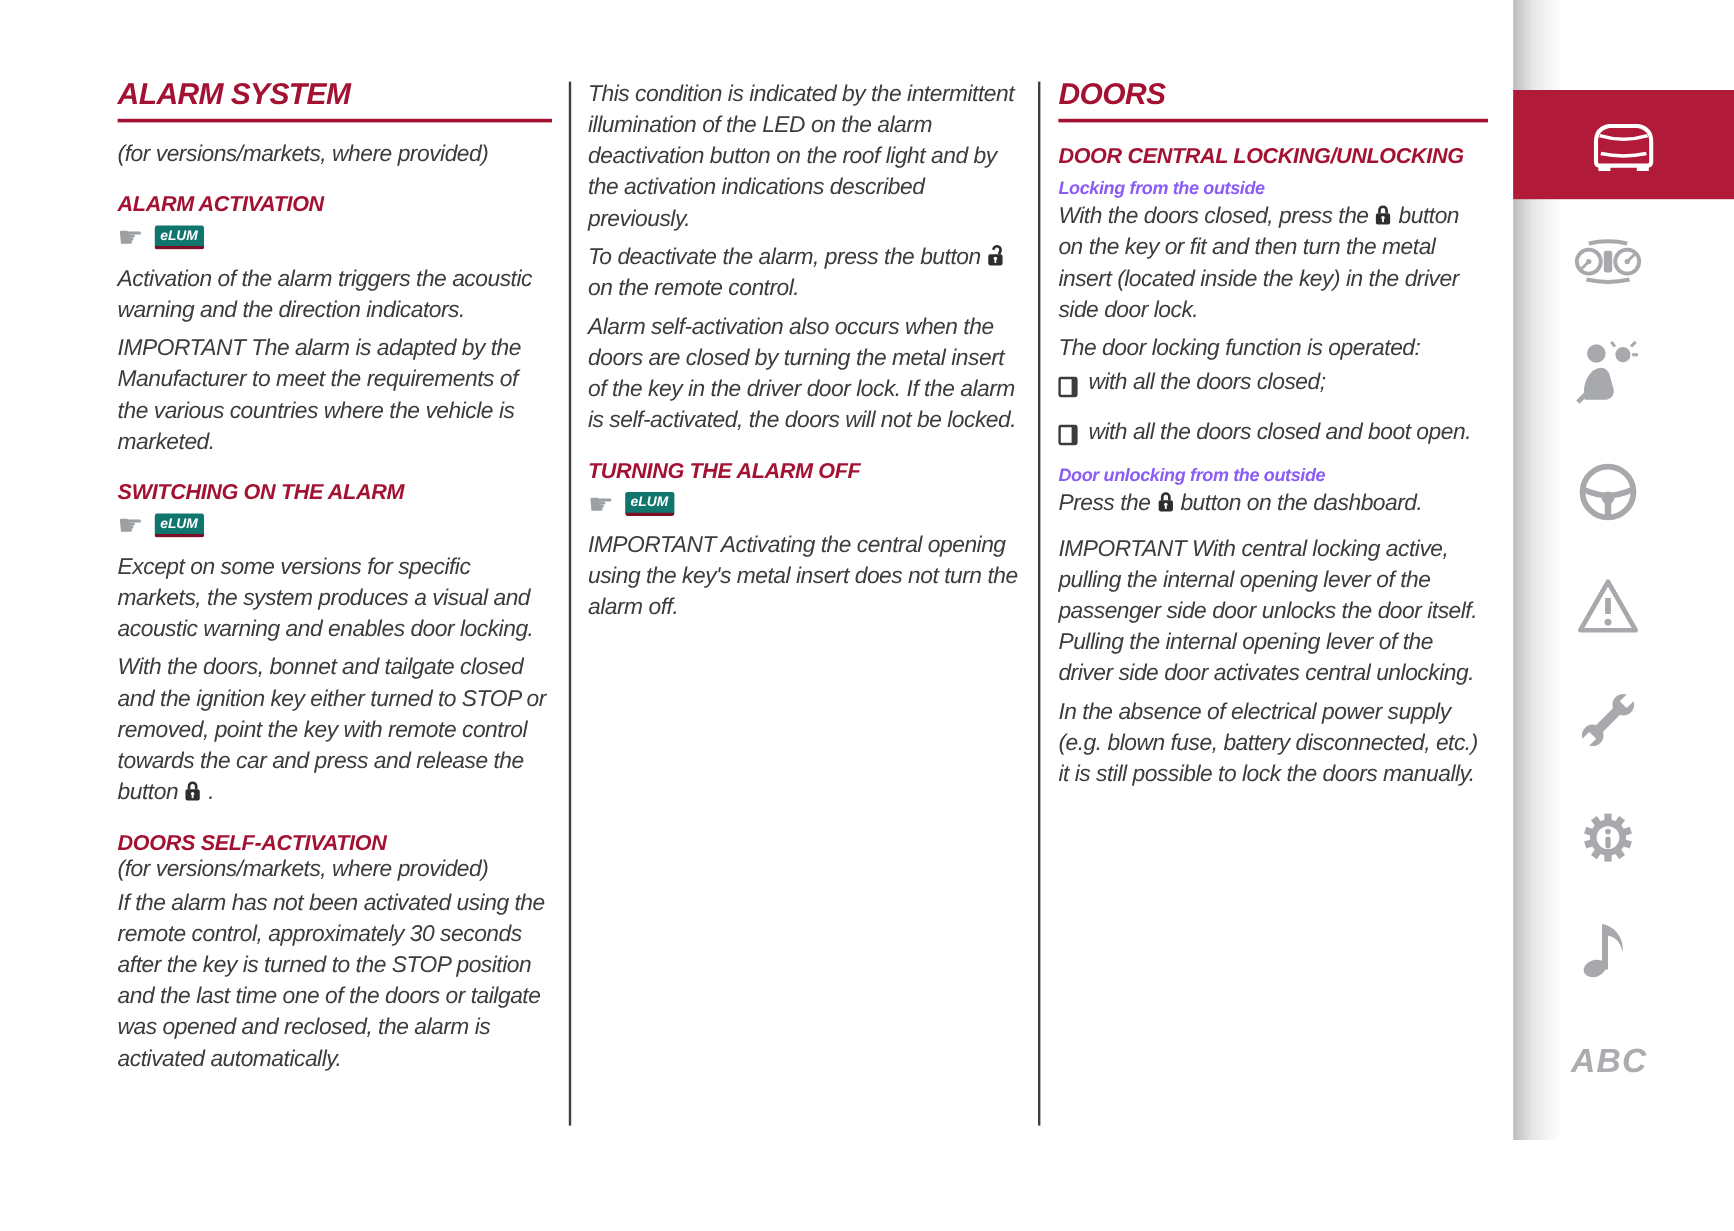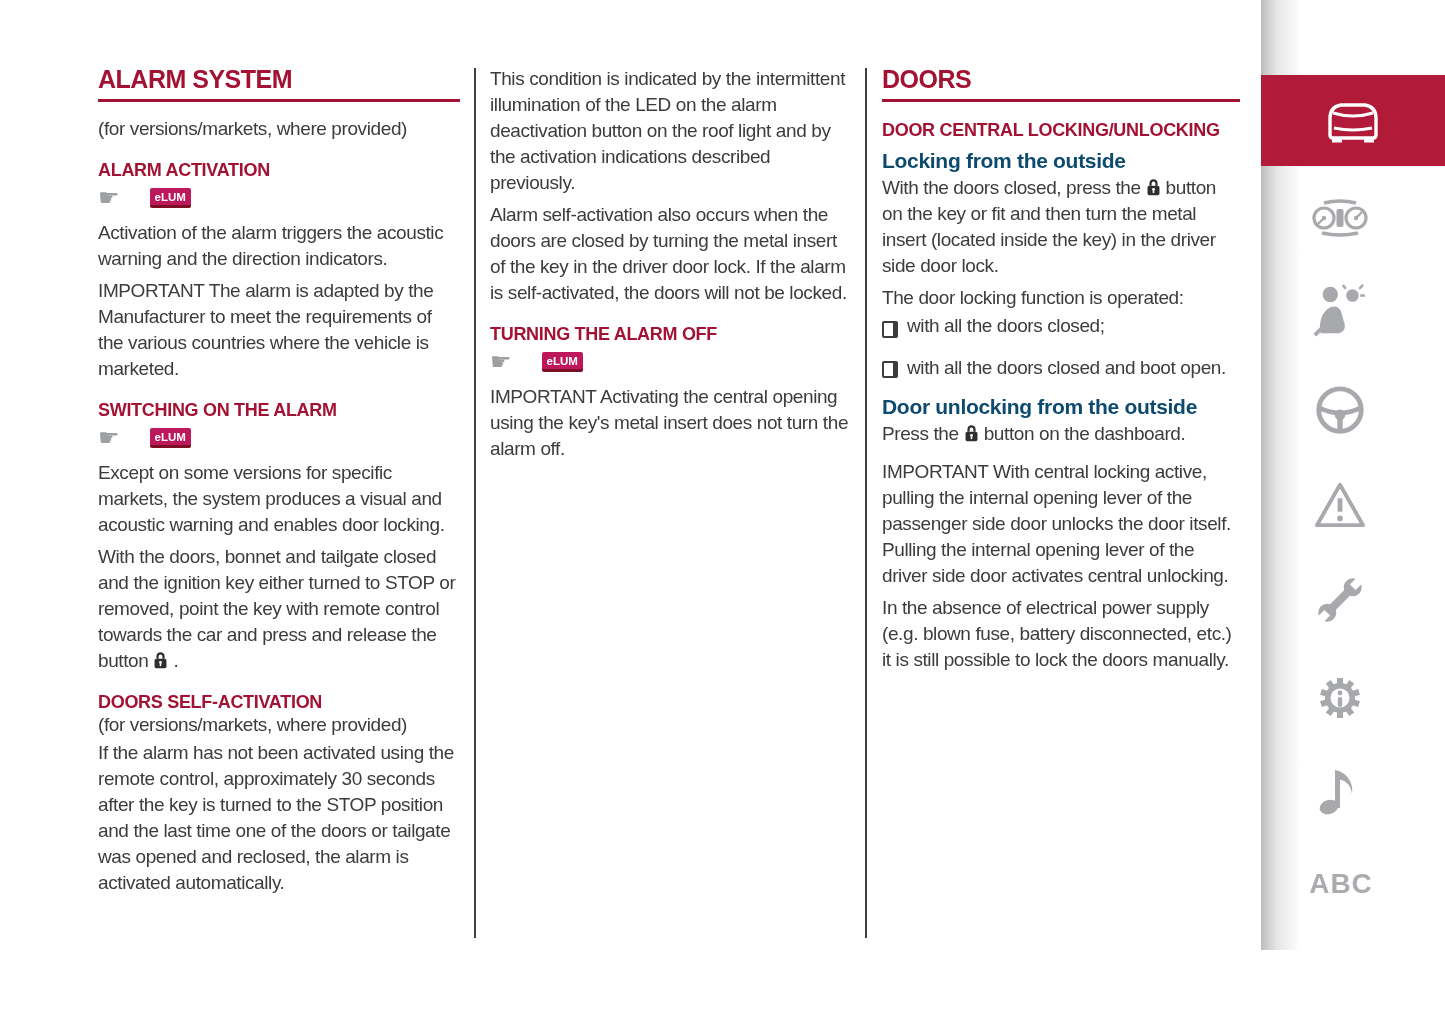--- a/index.html
+++ b/index.html
@@ -1,35 +1,35 @@
 <!DOCTYPE html>
 <html><head>
 <meta charset="utf-8">
 <style>
   html,body{margin:0;padding:0;background:#fff;}
   .page{position:relative;width:1445px;height:950px;background:#ffffff;
-        font-family:"Liberation Sans",sans-serif;color:#3c3c3e;overflow:hidden;}
+        font-family:"Liberation Sans",sans-serif;color:#3c3c3e;overflow:hidden;font-style:italic;}
   .col{position:absolute;top:66px;}
   .col1{left:98px;width:362px;}
   .col2{left:490px;width:360px;}
   .col3{left:882px;width:358px;}
   .vdivider{position:absolute;top:68px;height:870px;width:2px;background:#3f3f3f;}
   .d1{left:474px;} .d2{left:865px;}
   h1{font-size:25px;font-weight:bold;color:#a31233;letter-spacing:-0.5px;
      margin:0 0 0 0;padding:0 0 7px 0;border-bottom:3px solid #a31233;line-height:1.05;}
   h2{font-size:18px;font-weight:bold;color:#a31233;letter-spacing:-0.3px;margin:18px 0 3px 0;line-height:1.15;}
-  h3{font-size:21px;font-weight:bold;color:#0c4a6e;letter-spacing:-0.3px;margin:14px 0 2px 0;line-height:1.15;}
+  h3{font-size:15px;font-weight:bold;color:#8b5cf6;letter-spacing:-0.3px;margin:14px 0 2px 0;line-height:1.15;}
   p{font-size:19px;line-height:26px;letter-spacing:-0.4px;margin:0 0 6px 0;}
   p.first{margin-top:14px;}
   p.tight{margin-bottom:2px;}
   .gap{margin-top:12px;}
   .iconrow{display:flex;align-items:center;gap:9px;margin:4px 0 9px 0;height:26px;}
   .hand{font-family:"DejaVu Sans",sans-serif;font-size:24px;color:#9da0a3;line-height:1;}
-  .elum{display:inline-block;background:#be185d;color:#ffffff;font-size:11.5px;font-weight:bold;
-        padding:3px 5px 2px 5px;border-radius:2px;border-bottom:3px solid #7c0e26;letter-spacing:0;margin-left:21px;}
+  .elum{display:inline-block;background:#0f766e;color:#ffffff;font-size:11.5px;font-weight:bold;
+        padding:3px 5px 2px 5px;border-radius:2px;border-bottom:3px solid #7c0e26;letter-spacing:0;}
   .lock{display:inline-block;width:17px;height:21px;vertical-align:-4px;margin:0 4px;}
   .lock svg{display:block;width:100%;height:100%;}
   .bullet-row{display:flex;align-items:flex-start;font-size:19px;line-height:26px;letter-spacing:-0.4px;margin:0;}
   .door-bullet{flex:0 0 auto;width:9px;height:13px;border:2px solid #3c3c3e;border-right:5px solid #3c3c3e;
         border-radius:2px;margin:6px 9px 0 0;}
   .bwrap{margin-bottom:16px;align-items:center;}
   .side-strip{position:absolute;left:1261px;top:0;width:40px;height:1026px;
         background:linear-gradient(to right,#bdbdbd 0%,#e6e6e6 40%,#ffffff 100%);}
   .red-band{position:absolute;left:1261px;top:75px;width:184px;height:91px;background:#b21a3a;
         display:flex;align-items:center;justify-content:center;}
@@ -71,20 +71,28 @@
 
     <h2 style="margin-bottom:0;">DOORS SELF-ACTIVATION</h2>
     <p class="tight">(for versions/markets, where provided)</p>
     <p>If the alarm has not been activated using the remote control, approximately 30 seconds after the key is turned to the STOP position and the last time one of the doors or tailgate was opened and reclosed, the alarm is activated automatically.</p>
   </div>
 
   <div class="vdivider d1"></div>
 
   <div class="col col2">
     <p>This condition is indicated by the intermittent illumination of the LED on the alarm deactivation button on the roof light and by the activation indications described previously.</p>
+    <p><span>To deactivate the alarm, press the button</span><span class="lock"><svg viewBox="0 0 20 24">
+            <rect x="3" y="10" width="14" height="11" rx="2" fill="#2e2e30"></rect>
+            <g transform="rotate(25 13.5 10)">
+              <path d="M6.5 8.5 V7 a3.5 3.5 0 0 1 7 0 V10" fill="none" stroke="#2e2e30" stroke-width="2.6"></path>
+            </g>
+            <circle cx="10" cy="14.2" r="1.7" fill="#ffffff"></circle>
+            <rect x="9.1" y="15" width="1.8" height="3.6" fill="#ffffff"></rect>
+          </svg></span><span>on the remote control.</span></p>
     <p>Alarm self-activation also occurs when the doors are closed by turning the metal insert of the key in the driver door lock. If the alarm is self-activated, the doors will not be locked.</p>
 
     <h2>TURNING THE ALARM OFF</h2>
     <div class="iconrow">
       <span class="hand">☛</span>
       <span class="elum">eLUM</span>
     </div>
     <p>IMPORTANT Activating the central opening using the key's metal insert does not turn the alarm off.</p>
   </div>
 

